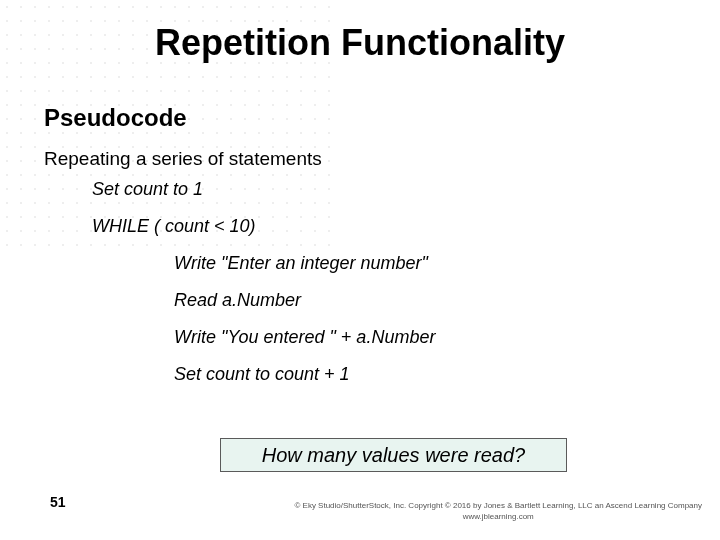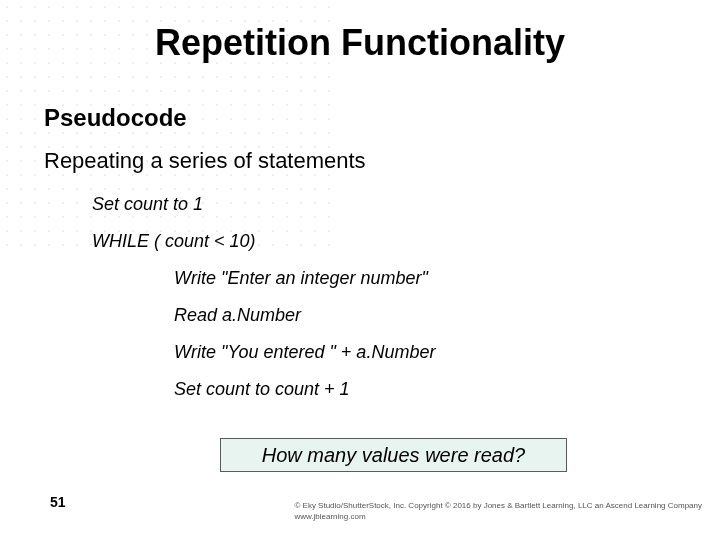--- a/index.html
+++ b/index.html
@@ -38,22 +38,22 @@
   }
   .content {
     padding: 40px 44px 0 44px;
   }
   .subhead {
     font-size: 24px;
     font-weight: bold;
     margin-bottom: 16px;
   }
   .lead {
-    font-size: 22px;
-    margin-bottom: 20px;
+    font-size: 19px;
+    margin-bottom: 9px;
   }
   .code-indent1 {
     font-size: 18px;
     font-style: italic;
     margin-left: 48px;
     margin-bottom: 16px;
   }
   .code-indent2 {
     font-size: 18px;
     font-style: italic;
@@ -79,21 +79,21 @@
     bottom: 30px;
     font-size: 14px;
     font-weight: bold;
   }
   .copyright {
     position: absolute;
     right: 18px;
     bottom: 18px;
     font-size: 8px;
     color: #555;
-    text-align: left;
+    text-align: center;
     line-height: 1.3;
   }
 </style>
 </head>
 <body>
 
 <div class="dot-bg"></div>
 
 <div class="slide">
 

